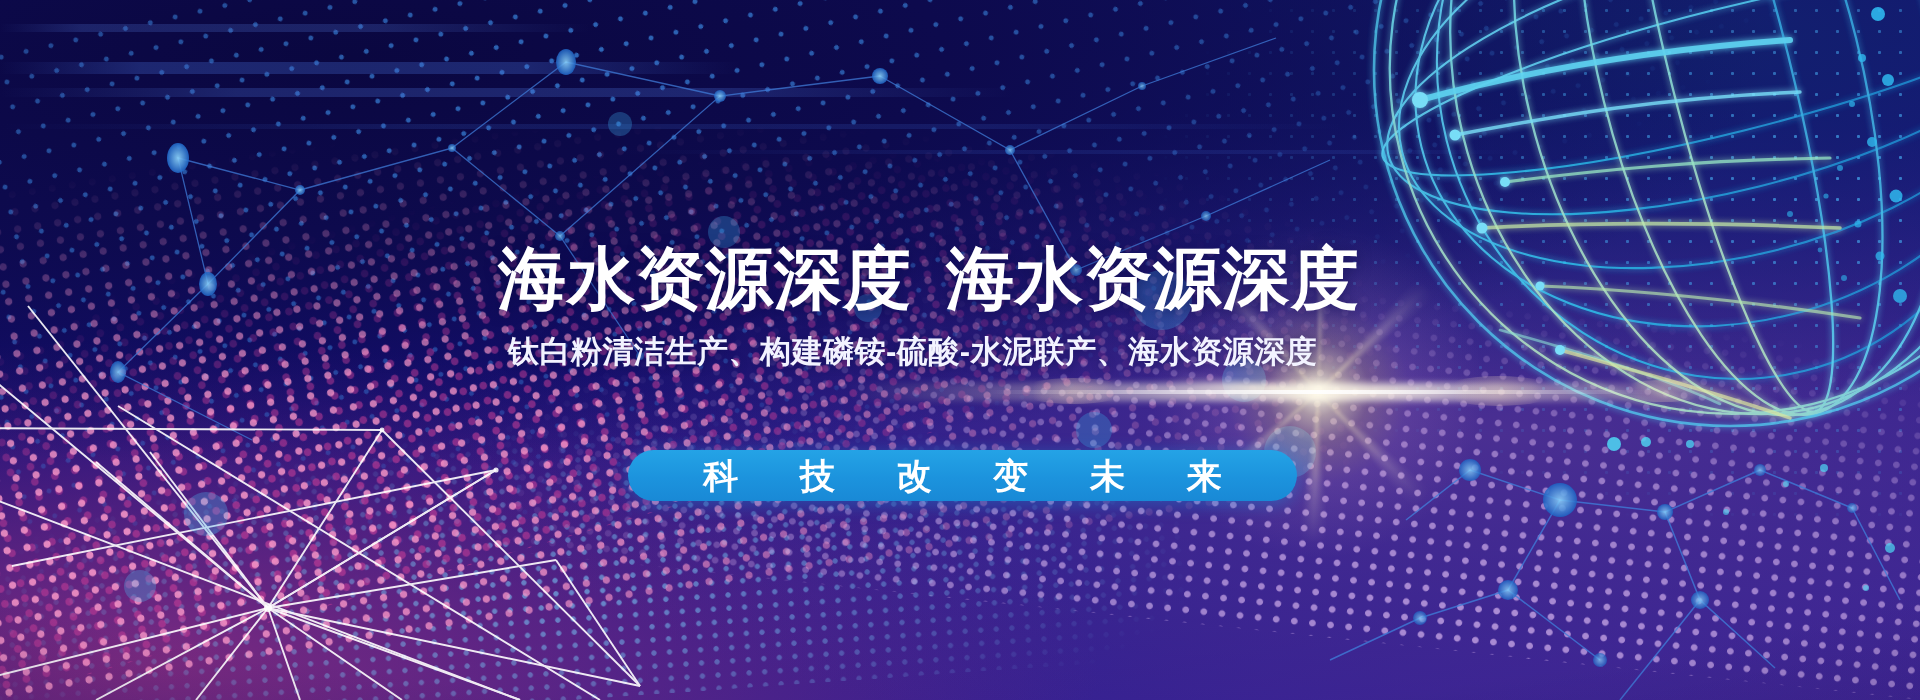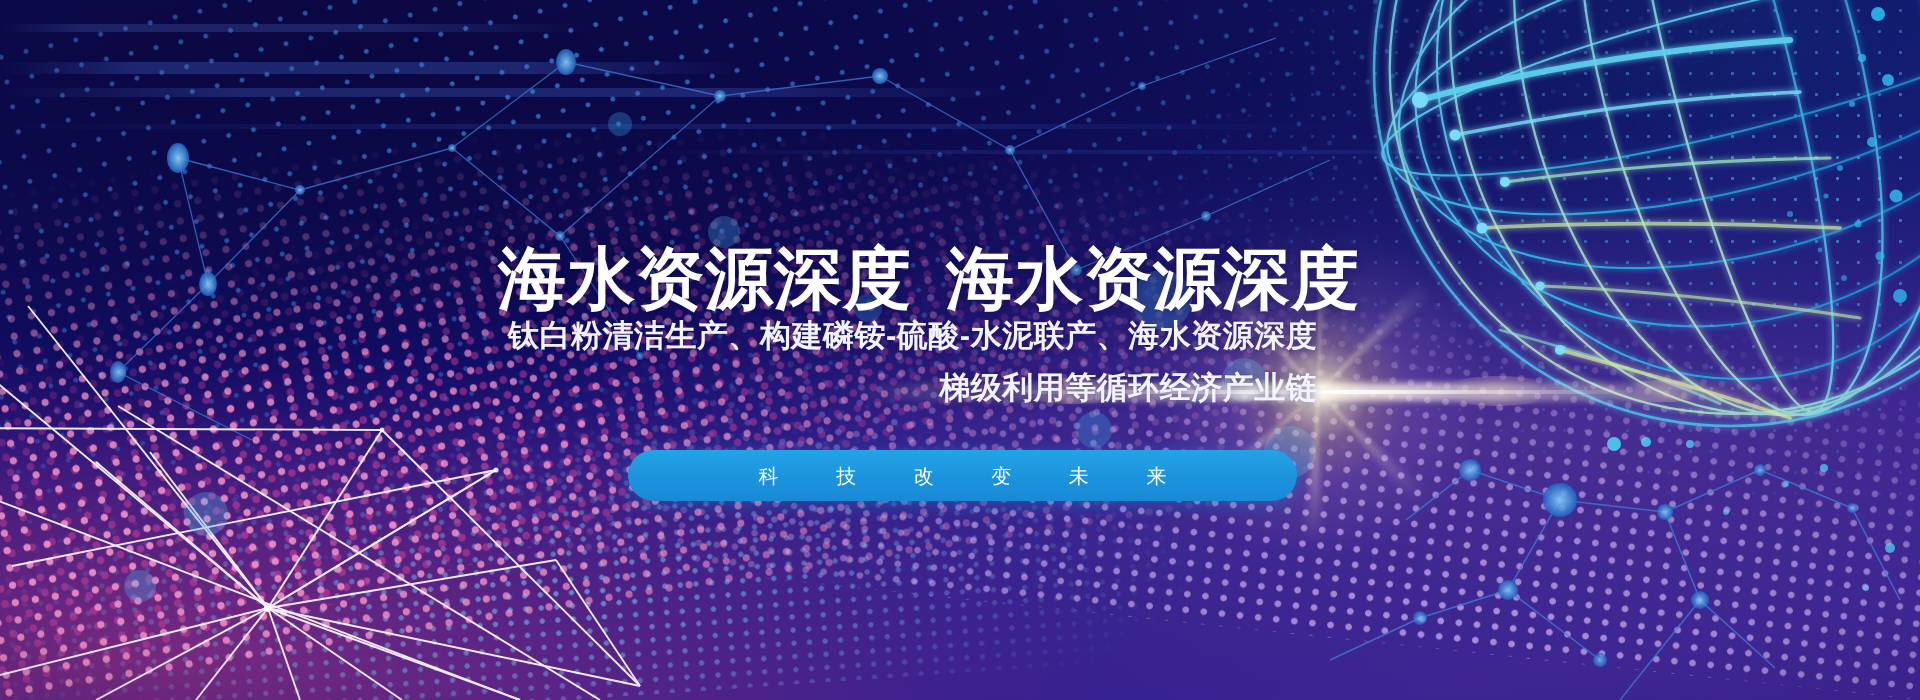--- a/index.html
+++ b/index.html
@@ -153,44 +153,43 @@
     font-weight:700;
     color:#ffffff;
     letter-spacing:1px;
     white-space:pre;
     text-shadow:0 2px 14px rgba(10,10,70,.55);
   }
   .headline .gap{display:inline-block;width:34px;}
 
   .subtitle{
     position:absolute;
-    left:508px; top:310px;
+    left:508px; top:326px;
     font-size:31px;
     line-height:52px;
     font-weight:700;
     color:#f2f3ff;
     letter-spacing:.5px;
     text-shadow:0 1px 8px rgba(10,10,70,.5);
-    text-align:right;
   }
   .subtitle div{white-space:pre;}
 
   .cta{
     position:absolute;
     left:628px; top:450px;
     width:669px; height:51px;
     border-radius:26px;
     background:linear-gradient(180deg,#24a3e6 0%,#1c93dd 55%,#1989d6 100%);
     box-shadow:0 3px 18px rgba(24,140,220,.45);
     display:flex; align-items:center; justify-content:center;
     border:none; padding:0; cursor:pointer;
   }
   .cta-label{
-    font-size:20px;
-    font-weight:400;
+    font-size:35px;
+    font-weight:700;
     color:#ffffff;
     letter-spacing:26px;
     text-indent:26px;
     white-space:pre;
     line-height:1;
   }
 
   
   .vignette{
     background:radial-gradient(135% 115% at 50% 42%, rgba(0,0,0,0) 52%, rgba(4,2,34,.45) 100%);
@@ -413,21 +412,20 @@
   </div>
 
   <div class="layer vignette"></div>
 
   <div class="content">
 
     <h1 class="headline"><span>海水资源深度</span><span class="gap"></span><span>海水资源深度</span></h1>
 
     <div class="subtitle">
       <div>钛白粉清洁生产、构建磷铵-硫酸-水泥联产、海水资源深度</div>
-      <div>梯级利用等循环经济产业链</div>
     </div>
 
     <button class="cta">
       <span class="cta-label">科 技 改 变 未 来</span>
     </button>
 
   </div>
 </div>
 
 </body></html>

